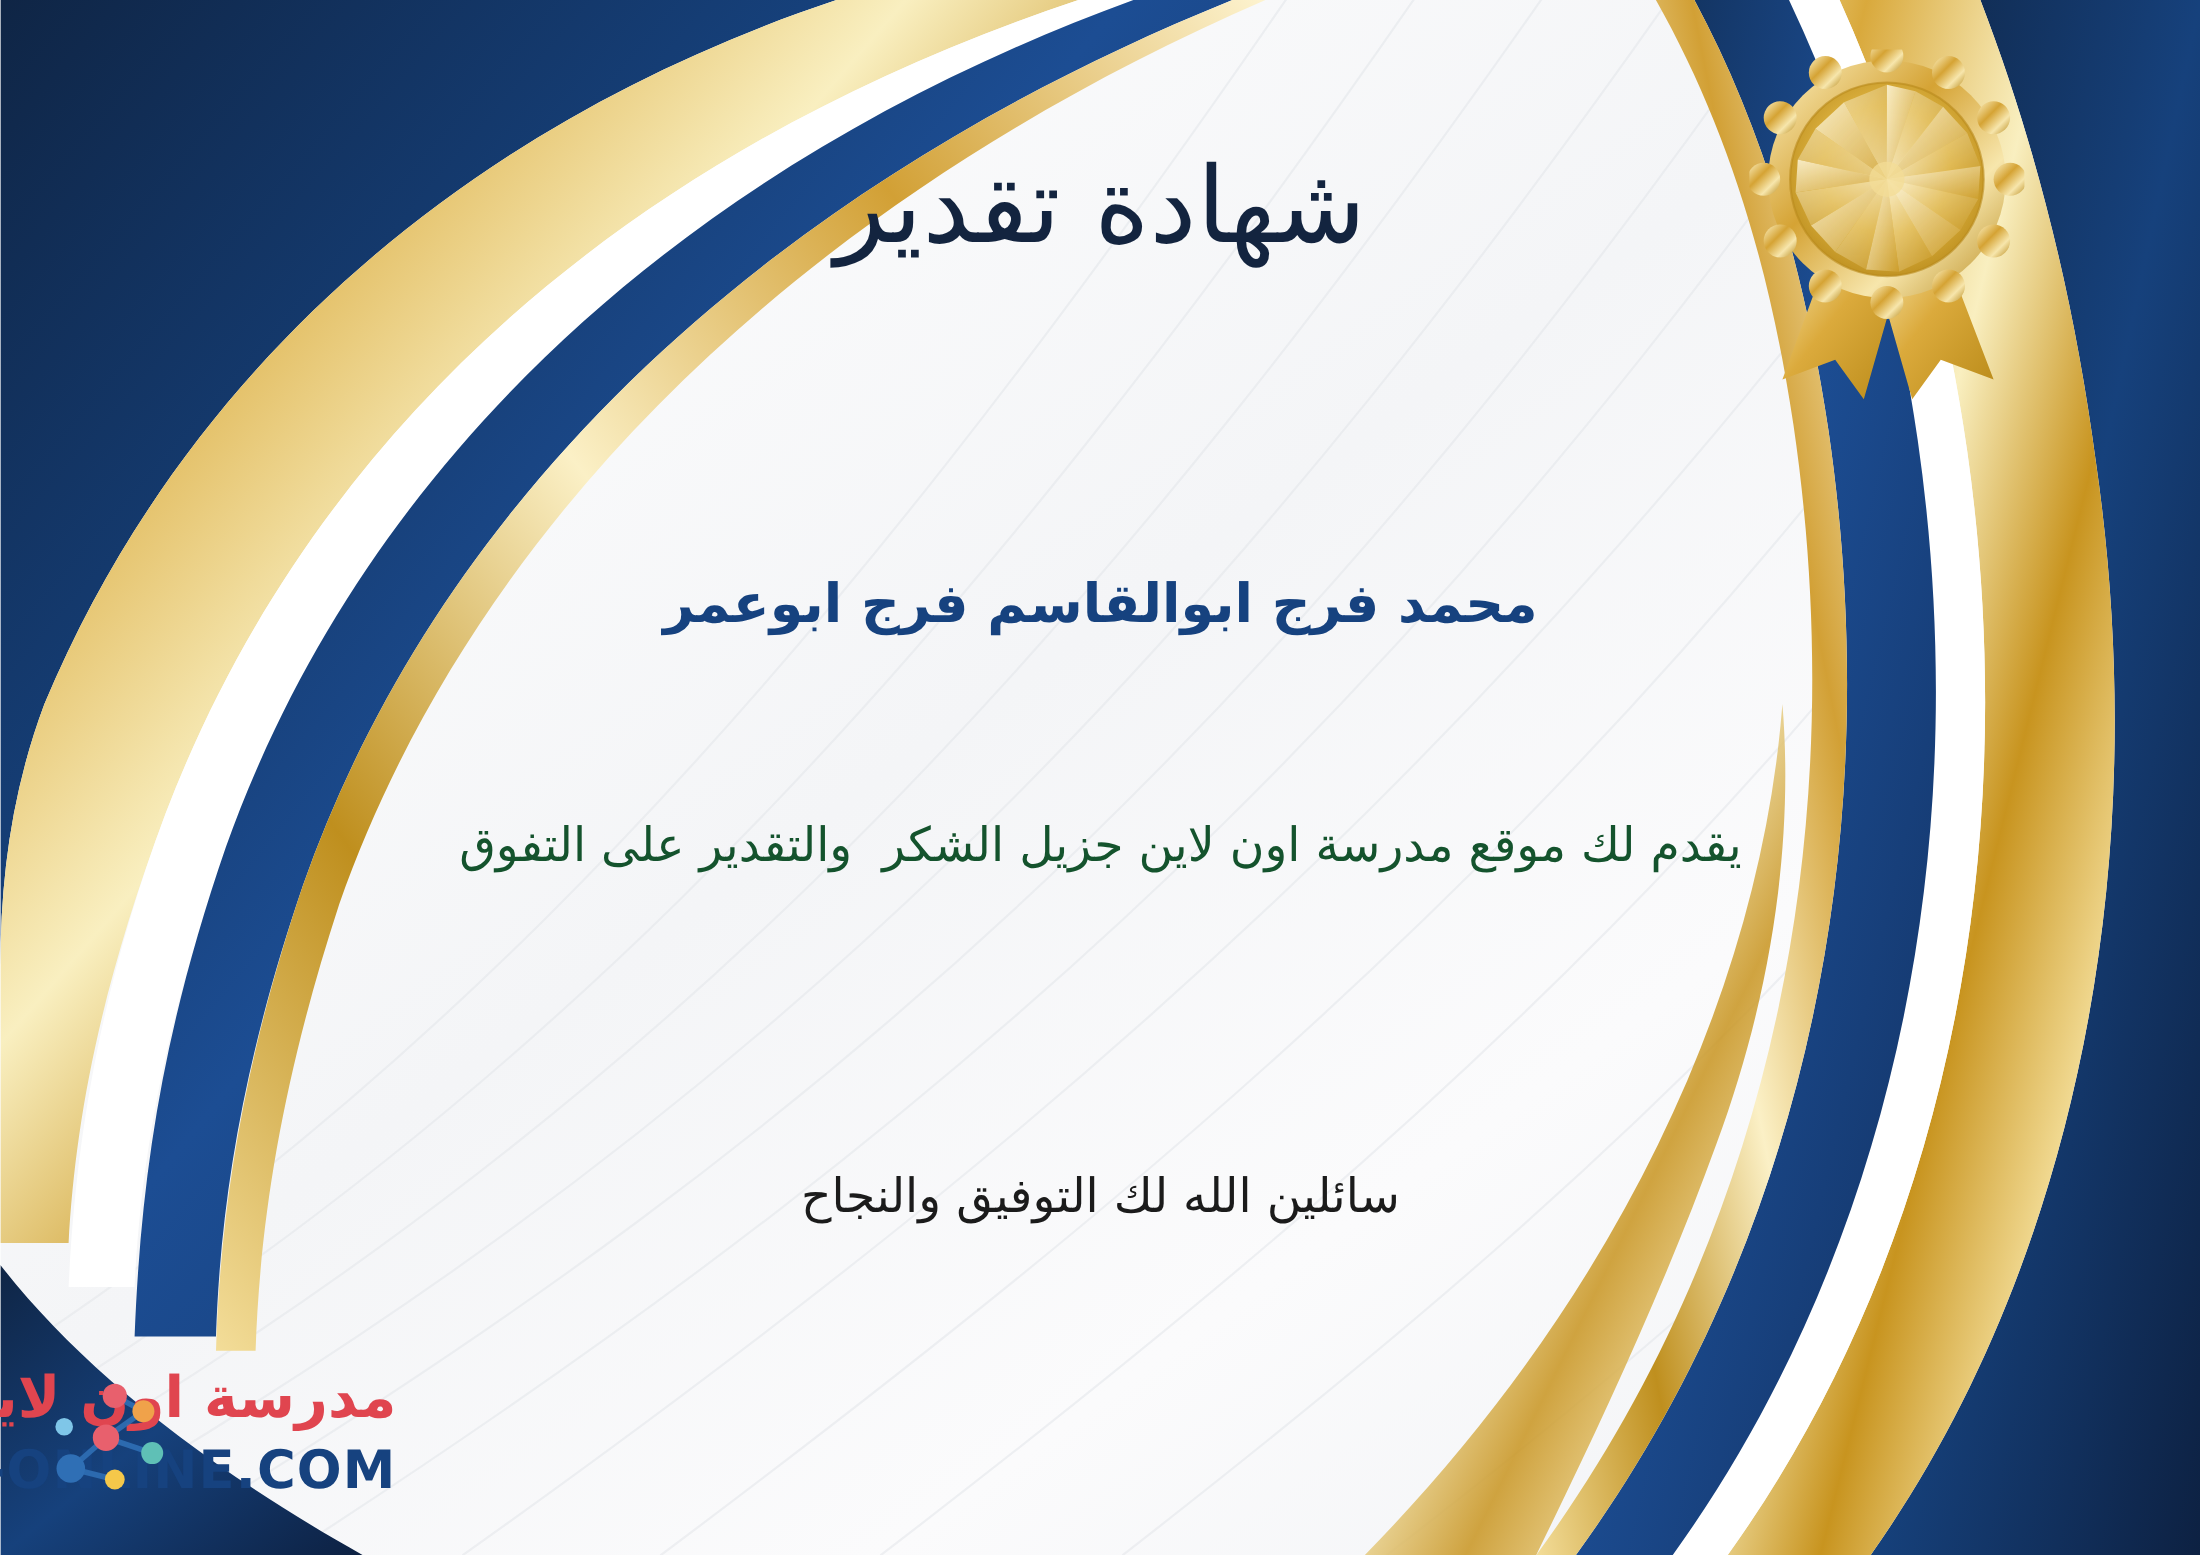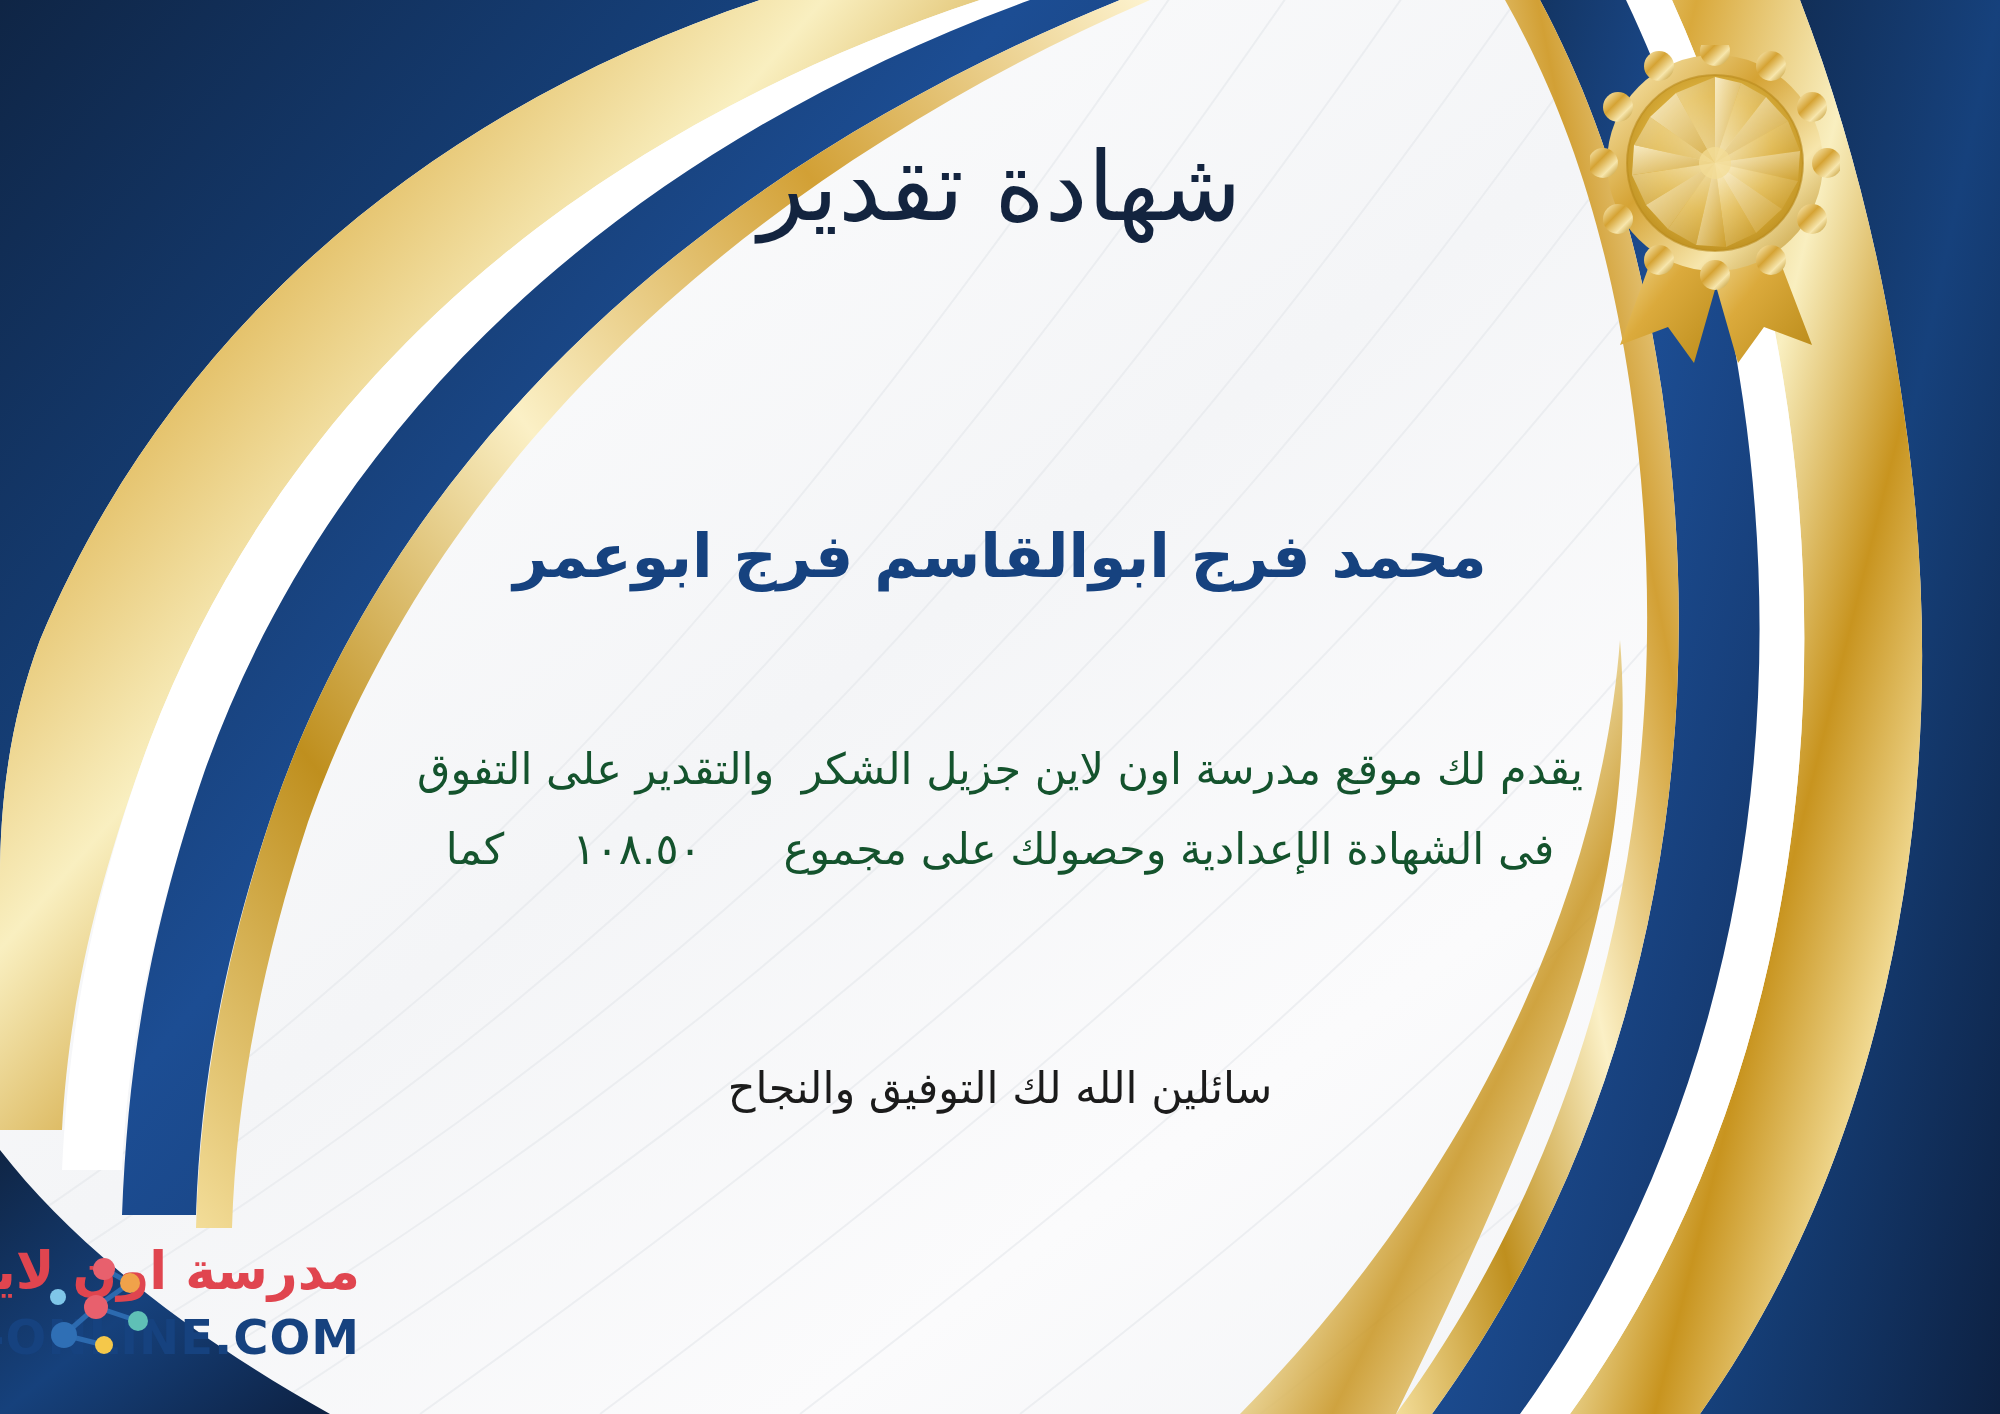--- a/index.html
+++ b/index.html
@@ -48,21 +48,21 @@
     letter-spacing: 1px;
     margin-top: 12px;
   }
 
   .recipient-name {
     position: absolute;
     top: 520px;
     left: 0;
     right: 0;
     text-align: center;
-    font-size: 60px;
+    font-size: 49px;
     font-weight: bold;
     color: #16427f;
     line-height: 1.2;
   }
 
   .body-block {
     position: absolute;
     top: 730px;
     left: 250px;
     right: 250px;
@@ -308,21 +308,20 @@
   </svg>
 
   <div class="content">
 
     <div class="cert-title">شهادة تقدير</div>
 
     <div class="recipient-name">محمد فرج ابوالقاسم فرج ابوعمر</div>
 
     <div class="body-block">
       <span class="body-line">يقدم لك موقع مدرسة اون لاين جزيل الشكر  والتقدير على التفوق</span>
-      <span class="body-line score">فى الشهادة الإعدادية وحصولك على مجموع      ١٠٨.٥٠     كما</span>
     </div>
 
     <div class="closing-line">سائلين الله لك التوفيق  والنجاح</div>
   </div>
 
   <div class="logo">
     <div class="logo-arabic">مدرسة اون لاين</div>
     <div class="logo-domain">MADRSA-ONLINE.COM</div>
     <svg class="logo-mark" viewBox="0 0 128 120">
       <g stroke="#2f6fb5" stroke-width="5" fill="none" opacity="0.9">

